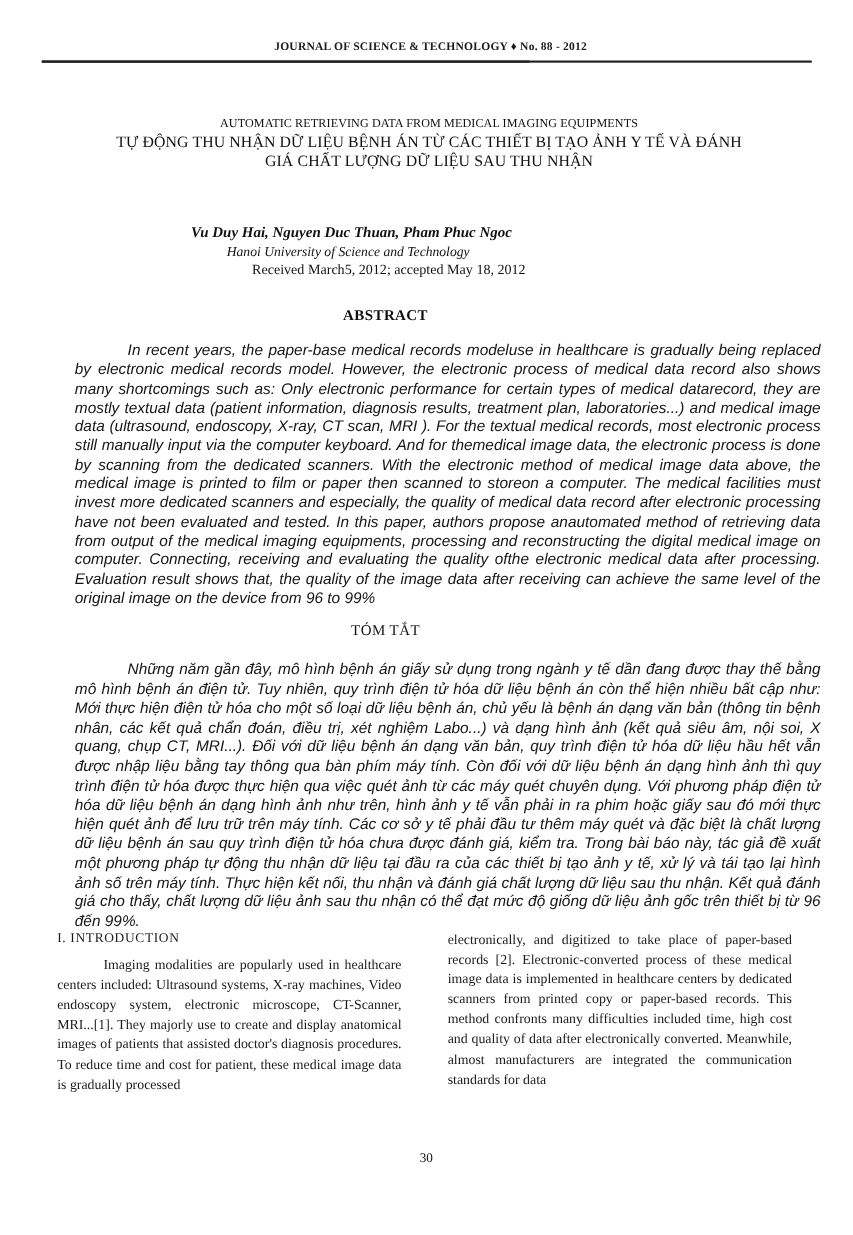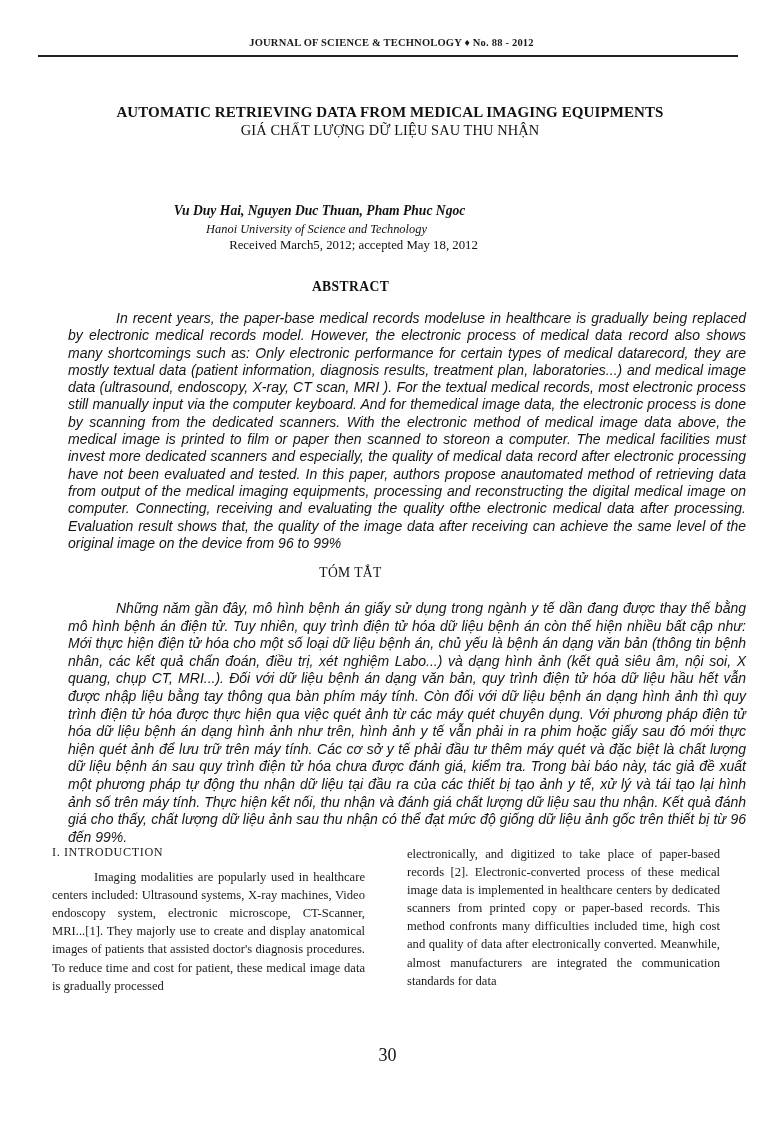--- a/index.html
+++ b/index.html
@@ -10,21 +10,21 @@
     .running-head {
       position: absolute; top: 37px; left: 4px; width: 775px; text-align: center;
       font-family: "Liberation Serif", serif; font-weight: bold; font-size: 10.5px;
       letter-spacing: 0.2px; color: #1a1a1a;
     }
     .head-rule {
       position: absolute; top: 55px; left: 38px; width: 443px; height: 1.5px; background: #222;
     }
     .title-block { position: absolute; top: 103px; left: 40px; width: 700px; text-align: center; }
     .title-en {
-      font-weight: bold; font-size: 15px; line-height: 19px; letter-spacing: 0.1px; margin: 0;
+      font-weight: normal; font-size: 11px; line-height: 19px; letter-spacing: 0.1px; margin: 0;
     }
     .title-vi {
       font-size: 14.4px; line-height: 17px; margin: 0; letter-spacing: 0.1px;
     }
     .authors {
       position: absolute; top: 203px; left: 0; width: 639px; text-align: center;
       font-style: italic; font-weight: bold; font-size: 13.6px;
     }
     .affil {
       position: absolute; top: 222px; left: 0; width: 633px; text-align: center;
@@ -54,32 +54,33 @@
     }
     .col.left { left: 52px; }
     .col.right { left: 407px; top: 845px; }
     .intro-heading {
       font-size: 12.2px; letter-spacing: 0.6px; margin: 0 0 7px 0; font-weight: normal;
     }
     .col p { margin: 0; }
     .col.left p { text-indent: 42px; }
     .page-number {
       position: absolute; top: 1045px; left: 0; width: 775px; text-align: center;
-      font-size: 18px;
+      font-size: 12px;
     }
   </style>
 </head>
 <body>
 
 <div class="running-head">JOURNAL OF SCIENCE &amp; TECHNOLOGY ♦ No. 88 - 2012</div>
 <div class="head-rule"></div>
 <div class="head-rule" style="left:38px;width:700px;"></div>
 
 <div class="title-block">
   <p class="title-en">AUTOMATIC RETRIEVING DATA FROM MEDICAL IMAGING EQUIPMENTS</p>
+  <p class="title-vi">TỰ ĐỘNG THU NHẬN DỮ LIỆU BỆNH ÁN TỪ CÁC THIẾT BỊ TẠO ẢNH Y TẾ VÀ ĐÁNH</p>
   <p class="title-vi">GIÁ CHẤT LƯỢNG DỮ LIỆU SAU THU NHẬN</p>
 </div>
 
 <div class="authors">Vu Duy Hai, Nguyen Duc Thuan, Pham Phuc Ngoc</div>
 <div class="affil">Hanoi University of Science and Technology</div>
 <div class="received">Received March5, 2012; accepted May 18, 2012</div>
 
 <div class="sec-heading abstract-heading">ABSTRACT</div>
 <p class="abs-text abstract-body">In recent years, the paper-base medical records modeluse in healthcare is gradually being replaced by electronic medical records model. However, the electronic process of medical data record also shows many shortcomings such as: Only electronic performance for certain types of medical datarecord, they are mostly textual data (patient information, diagnosis results, treatment plan, laboratories...) and medical image data (ultrasound, endoscopy, X-ray, CT scan, MRI ). For the textual medical records, most electronic process still manually input via the computer keyboard. And for themedical image data, the electronic process is done by scanning from the dedicated scanners. With the electronic method of medical image data above, the medical image is printed to film or paper then scanned to storeon a computer. The medical facilities must invest more dedicated scanners and especially, the quality of medical data record after electronic processing have not been evaluated and tested. In this paper, authors propose anautomated method of retrieving data from output of the medical imaging equipments, processing and reconstructing the digital medical image on computer. Connecting, receiving and evaluating the quality ofthe electronic medical data after processing. Evaluation result shows that, the quality of the image data after receiving can achieve the same level of the original image on the device from 96 to 99%</p>
 

